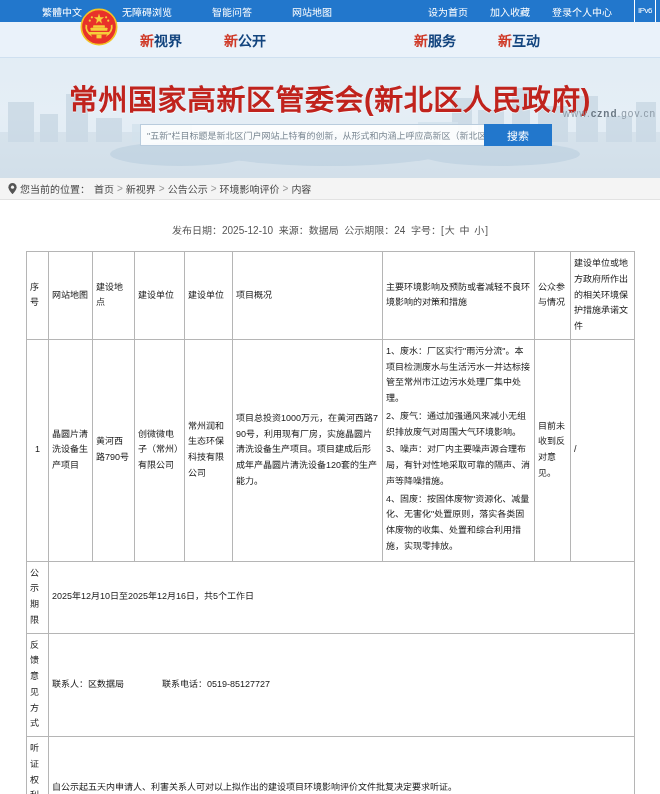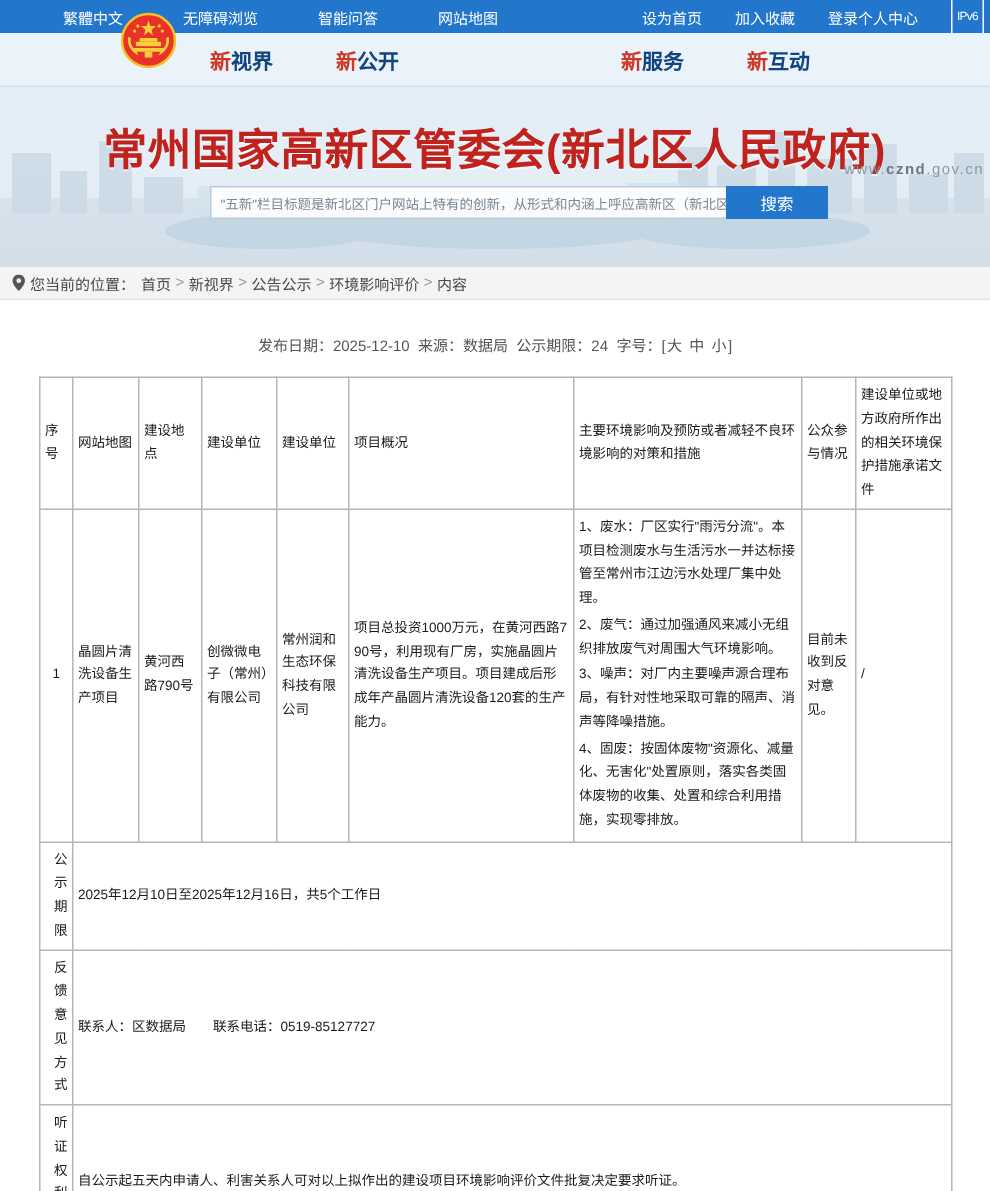--- a/index.html
+++ b/index.html
@@ -240,22 +240,22 @@
   col.c1 { width: 22px; }
   col.c2 { width: 44px; }
   col.c3 { width: 42px; }
   col.c4 { width: 50px; }
   col.c5 { width: 48px; }
   col.c6 { width: 150px; }
   col.c7 { width: 152px; }
   col.c8 { width: 36px; }
   col.c9 { width: 64px; }
 
-  .foot-label { text-align: right; }
-  .contact-line { display: flex; gap: 18px; align-items: center; }
+  .foot-label { text-align: left; }
+  .contact-line { display: flex; gap: 38px; align-items: center; }
 </style>
 </head>
 <body>
 
 <div class="topbar">
   <div class="left-links">
     <a href="#" class="tb">繁體中文</a>
     <a href="#" class="tb">无障碍浏览</a>
     <a href="#" class="tb">智能问答</a>
     <a href="#" class="tb">网站地图</a>

